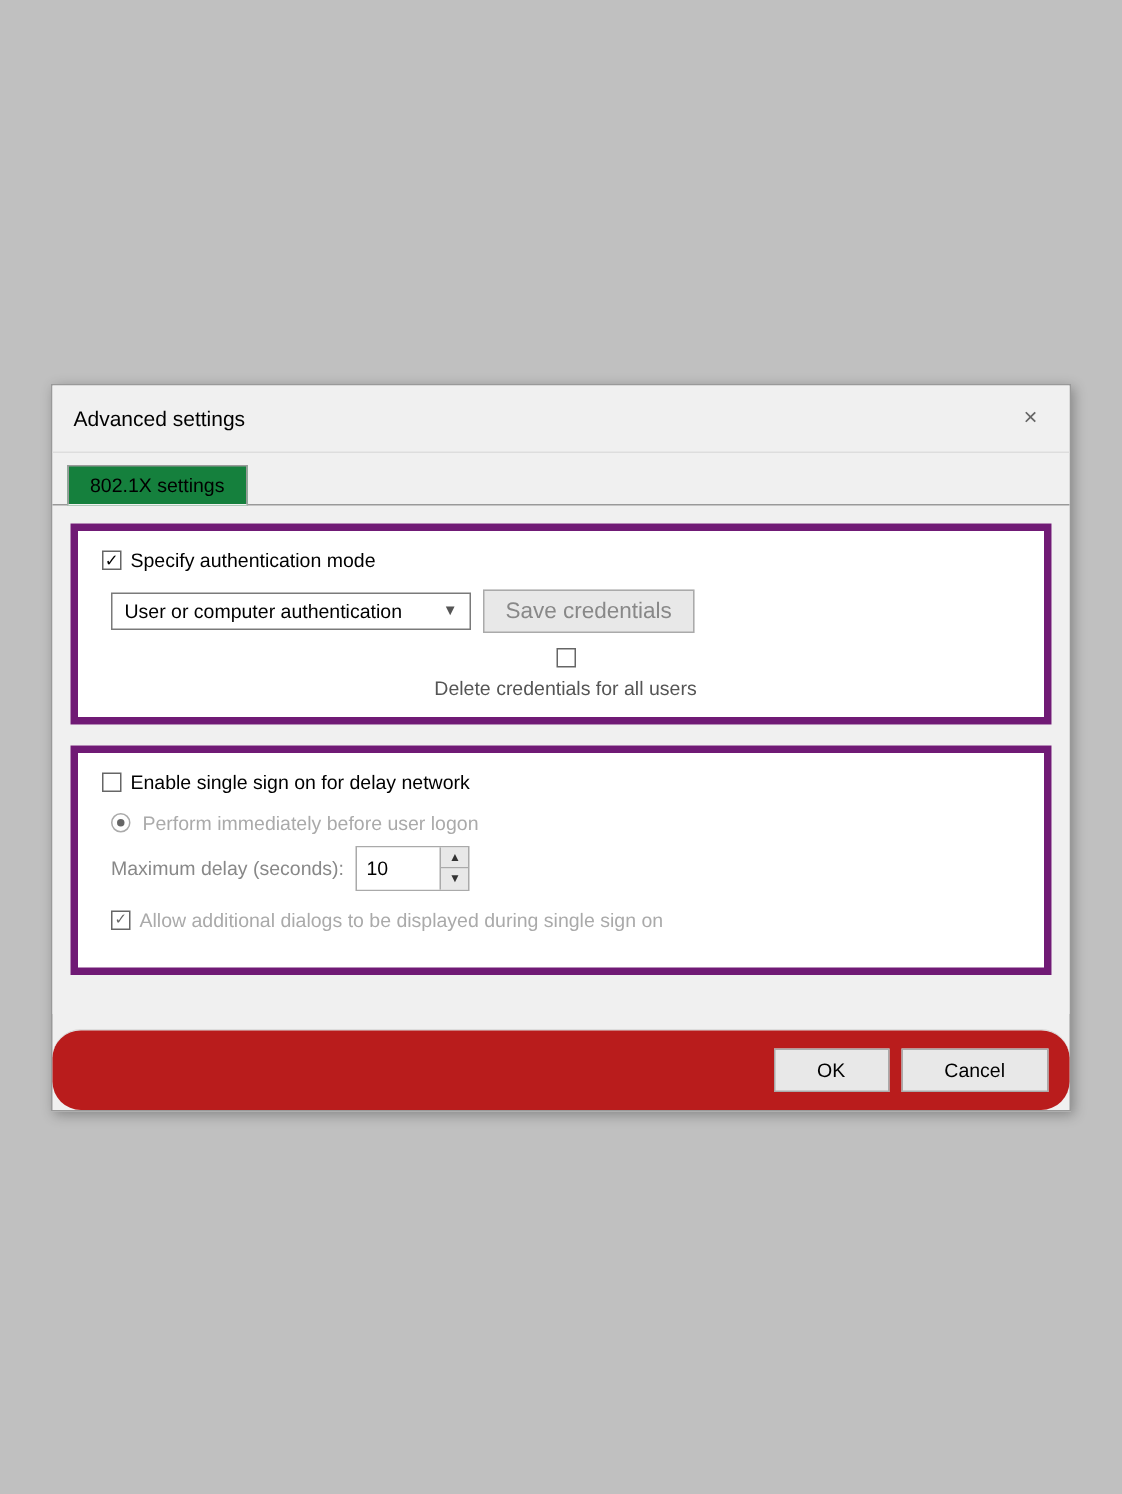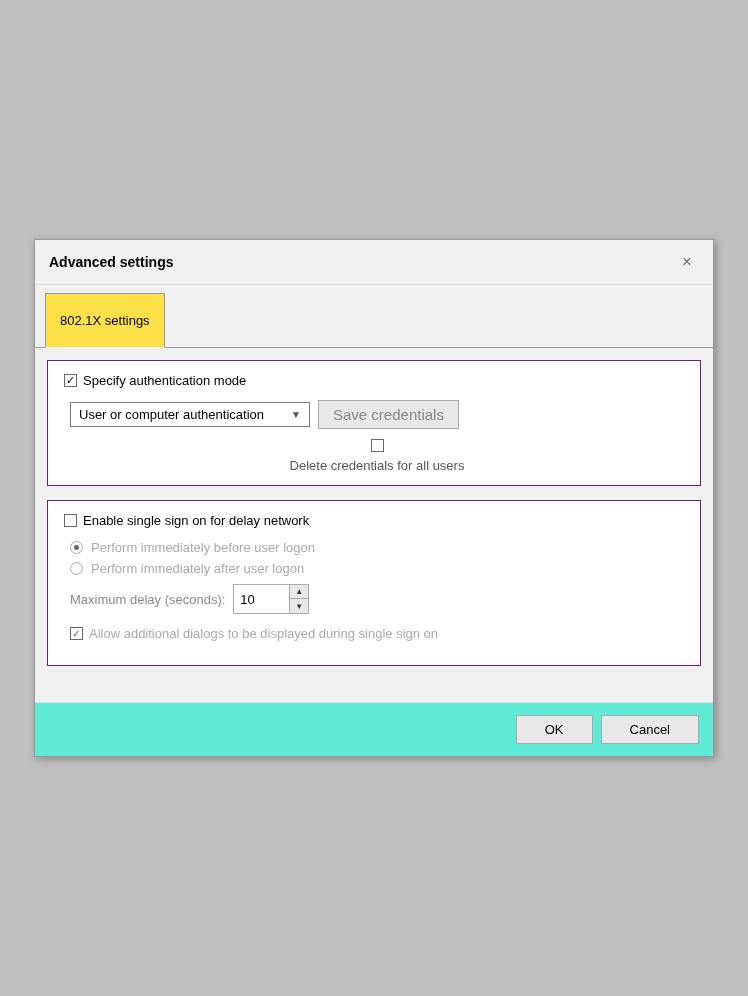--- a/index.html
+++ b/index.html
@@ -30,21 +30,21 @@
       background: #f0f0f0;
       padding: 10px 14px;
       display: flex;
       justify-content: space-between;
       align-items: center;
       border-bottom: 1px solid #ddd;
     }
 
     .title-bar-text {
       font-size: 14px;
-      font-weight: 700;
+      font-weight: 400;
       color: #000;
     }
 
     .close-btn {
       width: 24px;
       height: 24px;
       background: none;
       border: none;
       cursor: pointer;
       font-size: 16px;
@@ -55,39 +55,39 @@
       padding: 0;
     }
 
     .tab-bar {
       padding: 8px 10px 0 10px;
       background: #f0f0f0;
     }
 
     .tab {
       display: inline-block;
-      padding: 19px 14px;
-      background: #fde047;
+      padding: 5px 14px;
+      background: #15803d;
       border: 1px solid #999;
       border-bottom: 1px solid #f0f0f0;
       cursor: pointer;
       font-size: 13px;
       margin-bottom: -1px;
       position: relative;
       z-index: 1;
     }
 
     .tab-content {
       padding: 12px;
       background: #f0f0f0;
       border-top: 1px solid #999;
     }
 
     .section-box {
-      border: 1px solid #701a75;
+      border: 5px solid #701a75;
       padding: 12px 16px;
       margin-bottom: 14px;
       background: #fff;
     }
 
     .section-header {
       display: flex;
       align-items: center;
       margin-bottom: 12px;
       font-size: 13px;
@@ -263,23 +263,24 @@
     .indented-checkbox .checkbox-custom {
       margin-top: 1px;
       flex-shrink: 0;
     }
 
     .footer {
       display: flex;
       justify-content: flex-end;
       gap: 8px;
       padding: 12px 14px;
-      background: #5eead4;
+      background: #b91c1c;
       border-top: 1px solid #ddd;
       margin-top: 10px;
+      border-radius: 19px;
     }
 
     .footer-btn {
       padding: 6px 28px;
       background: #e8e8e8;
       border: 1px solid #aaa;
       cursor: pointer;
       font-size: 13px;
     }
 
@@ -336,24 +337,20 @@
         <label>
           <span class="checkbox-custom"></span>
           <span>Enable single sign on for delay network</span>
         </label>
       </div>
       <div class="section-content">
         <div class="radio-row">
           <span class="radio-custom selected"></span>
           <span class="disabled-text">Perform immediately before user logon</span>
         </div>
-        <div class="radio-row">
-          <span class="radio-custom"></span>
-          <span class="disabled-text">Perform immediately after user logon</span>
-        </div>
         <div class="delay-row">
           <span>Maximum delay (seconds):</span>
           <div class="spinner-input">
             <input type="text" value="10" style="">
             <div class="spinner-buttons">
               <button class="spinner-btn">▲</button>
               <button class="spinner-btn">▼</button>
             </div>
           </div>
         </div>

